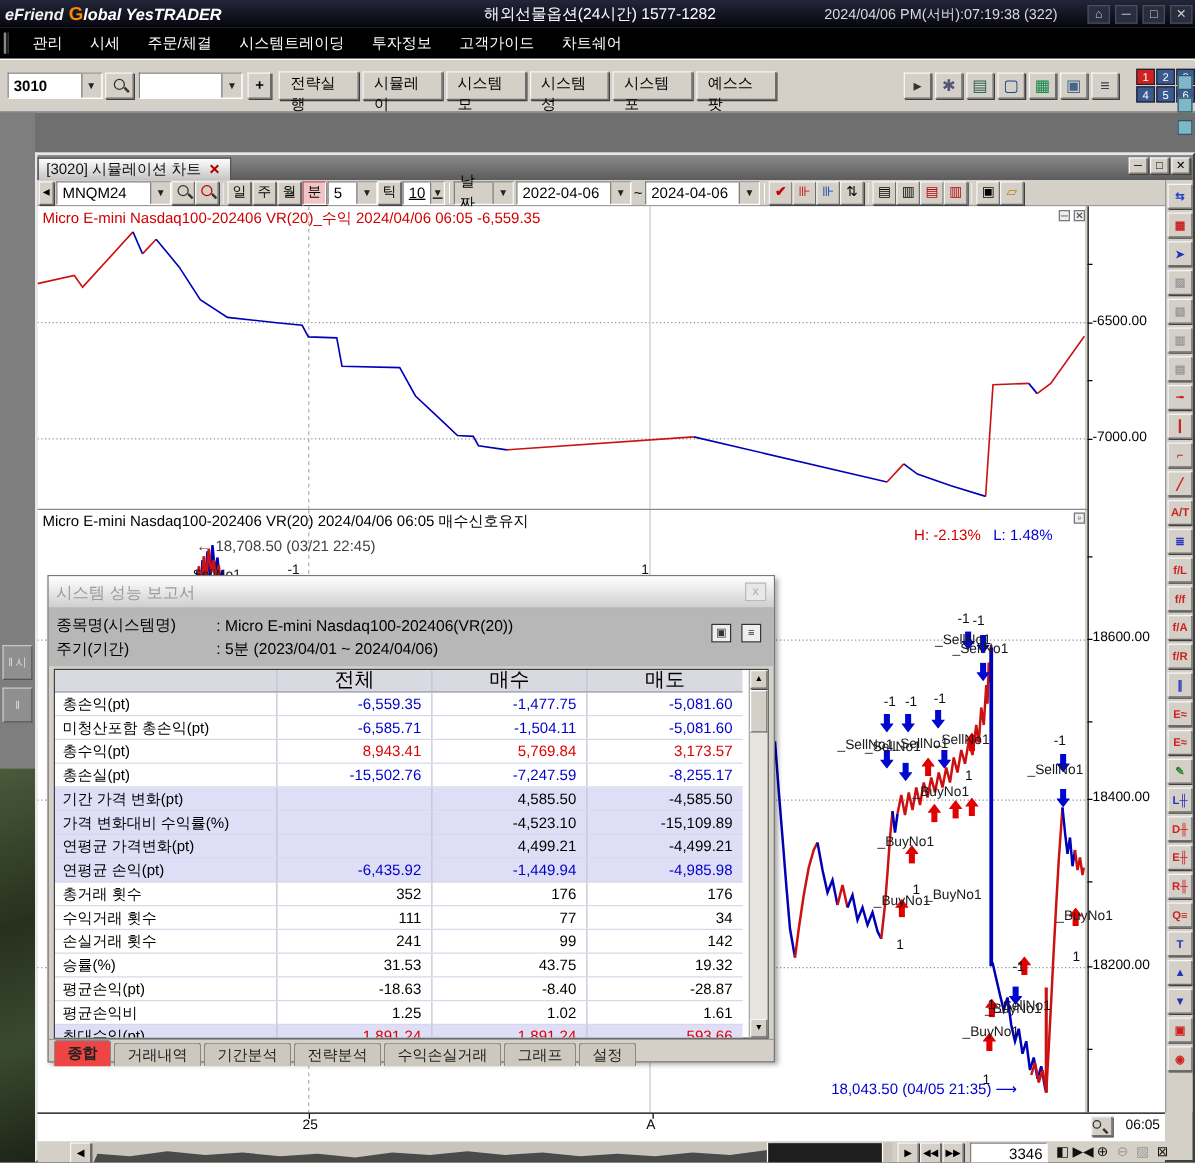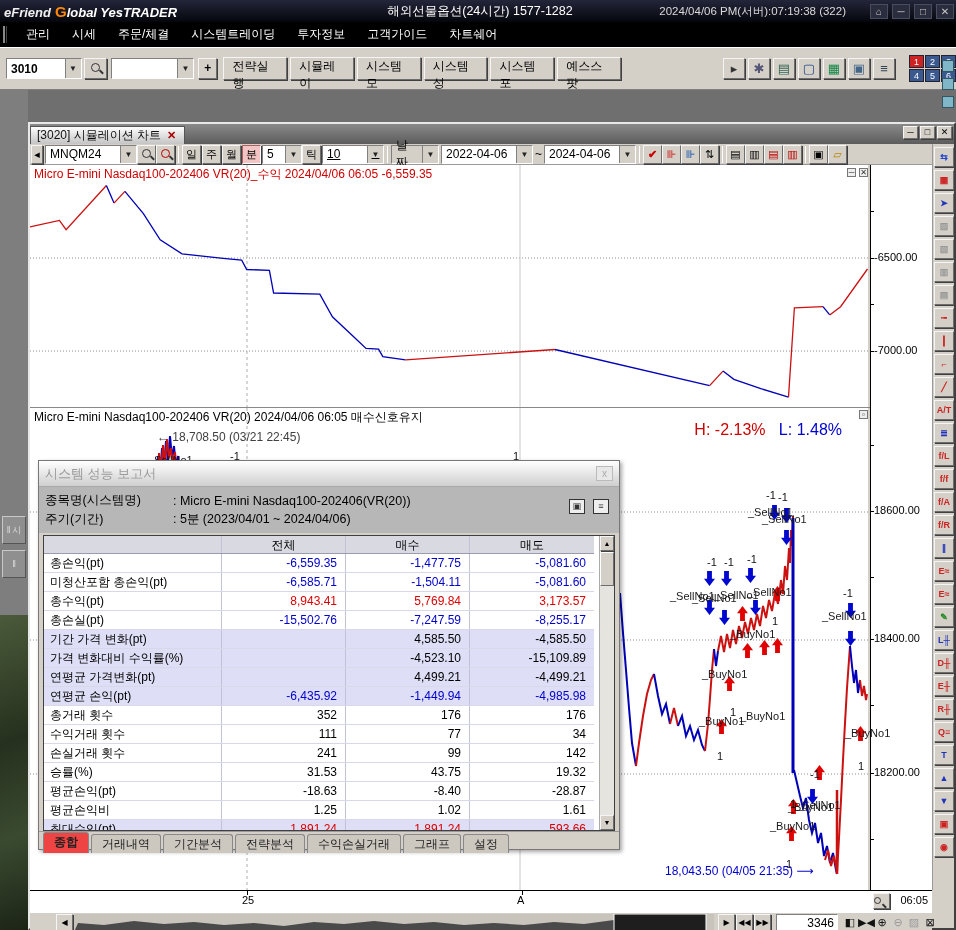--- a/index.html
+++ b/index.html
@@ -45,21 +45,21 @@
   .small-btn{height:19px;min-width:19px;font-size:11px;line-height:17px;text-align:center;padding:0 2px;}
   .pd-btn{height:19px;width:19px;font-size:11px;line-height:17px;text-align:center;margin-right:1px;}
   .pd-btn.active{background:#f2c4c4;border-color:#b06060 #fff #fff #b06060;}
   
   .cw-body{position:relative;width:838px;height:725px;background:#fff;float:left;}
   .rstrip{position:relative;float:left;width:22px;height:746px;background:#d4d0c8;border-left:1px solid #9a9a9a;overflow:hidden;}
   .rtool{width:20px;height:20px;margin:3px 0 3px 1px;font-size:9px;font-weight:bold;line-height:18px;text-align:center;overflow:hidden;}
   .pane-upper{position:absolute;left:0;top:0;width:840px;height:242px;}
   .pane-lower{position:absolute;left:0;top:242px;width:840px;height:483px;border-top:1px solid #888;}
   .pane-title{position:absolute;left:4px;top:1px;font-size:12px;white-space:nowrap;z-index:3;}
-  .hl-lbls{position:absolute;right:28px;top:13px;font-size:16px;z-index:3;white-space:nowrap;}
+  .hl-lbls{position:absolute;right:28px;top:13px;font-size:12px;z-index:3;white-space:nowrap;}
   .corner-ic{position:absolute;top:3px;font-size:8px;line-height:8px;color:#333;border:1px solid #777;width:9px;height:9px;text-align:center;background:#eee;z-index:3;}
   .axis-layer{position:absolute;left:840px;top:0;width:62px;height:725px;border-left:1px solid #000;background:#fff;}
   .axis-lbl{position:absolute;left:3px;font-size:11px;color:#000;white-space:nowrap;}
   .axis-lbl::before{content:"";position:absolute;left:-4px;top:7px;width:4px;height:1px;background:#000;}
   .axis-tick{position:absolute;left:-1px;width:4px;height:1px;background:#000;}
   .sig{position:absolute;z-index:2;}
   .sig-txt{font-size:11px;color:#1a1a1a;white-space:nowrap;}
   .num-lbl{font-size:11px;color:#111;}
   .arr{width:11px;height:15px;}
   .arr.dn{background:#0008d0;clip-path:polygon(50% 100%,100% 52%,72% 52%,72% 0,28% 0,28% 52%,0 52%);}
@@ -87,21 +87,21 @@
   .dlg-ic{width:16px;height:15px;border:1px solid #333;background:#eee;font-size:9px;line-height:13px;text-align:center;color:#333;}
   .tblwrap{position:relative;margin:2px 4px 0 4px;height:296px;background:#fff;border:1px solid #404040;overflow:hidden;}
   .ptable{position:absolute;left:0;top:0;width:550px;}
   .prow{display:flex;height:19px;border-bottom:1px solid #d8d8ea;}
   .prow.hdr{height:18px;background:#d9d9e2;border-bottom:1px solid #9a9ab0;}
   .prow.band{background:#dedef6;}
   .pc{font-size:12px;line-height:18px;overflow:hidden;white-space:nowrap;}
   .pc.l{width:178px;padding-left:6px;border-right:1px solid #c2c2d6;}
   .pc.v{width:124px;text-align:right;padding-right:8px;border-right:1px solid #c2c2d6;}
   .pc.v:last-child{border-right:none;}
-  .prow.hdr .pc{text-align:center;padding:0;font-size:12px;}
+  .prow.hdr .pc{text-align:center;padding:0;font-size:16px;}
   .neg{color:#0000cc;} .pos{color:#dd0000;}
   .vsb{position:absolute;right:0;top:0;width:15px;height:294px;background:#e6e4de;border-left:1px solid #aaa;}
   .vsb .b{position:absolute;left:0;width:14px;height:15px;font-size:7px;line-height:14px;text-align:center;}
   .vsb .thumb{position:absolute;left:0;top:16px;width:14px;height:34px;background:#d4d0c8;border:1px solid;border-color:#fff #6d6d6d #6d6d6d #fff;}
   .dlg-tabs{display:flex;align-items:flex-end;height:22px;padding-left:4px;border-top:1px solid #999;}
   .dtab{height:19px;padding:0 10px;background:#ccc8c0;border:1px solid #888;border-bottom:none;border-radius:3px 3px 0 0;font-size:12px;line-height:18px;margin-right:2px;color:#222;}
   .dtab.active{background:#ef4444;height:21px;font-weight:bold;}
   svg{display:block;}
   .magicon{display:inline-block;width:9px;height:9px;border:1.5px solid #333;border-radius:50%;position:relative;}
   .magicon::after{content:"";position:absolute;left:7px;top:7px;width:5px;height:1.5px;background:#333;transform:rotate(45deg);}
@@ -223,21 +223,21 @@
               <div class="pd-btn btn3d">일</div>
               <div class="pd-btn btn3d">주</div>
               <div class="pd-btn btn3d">월</div>
               <div class="pd-btn btn3d active">분</div>
             </div>
         <div class="combo" style="width:40px;height:19px;">
           <span class="val">5</span>
               <span class="da" style="height:17px;line-height:17px;">▼</span>
         </div>
         <div class="pd-btn btn3d">틱</div>
-        <div class="combo" style="width:62px;height:19px;text-decoration:underline;">
+        <div class="combo" style="width:34px;height:19px;text-decoration:underline;">
           <span class="val">10</span>
               <span class="da" style="height:17px;line-height:17px;">▼</span>
         </div>
         <div class="sep"></div>
         <div class="combo" style="width:48px;height:19px;background:#d4d0c8;">
           <span class="val">날짜</span>
               <span class="da" style="height:17px;line-height:17px;">▼</span>
         </div>
         <div class="combo" style="width:92px;height:19px;margin-left:2px;">
           <span class="val">2022-04-06</span>

